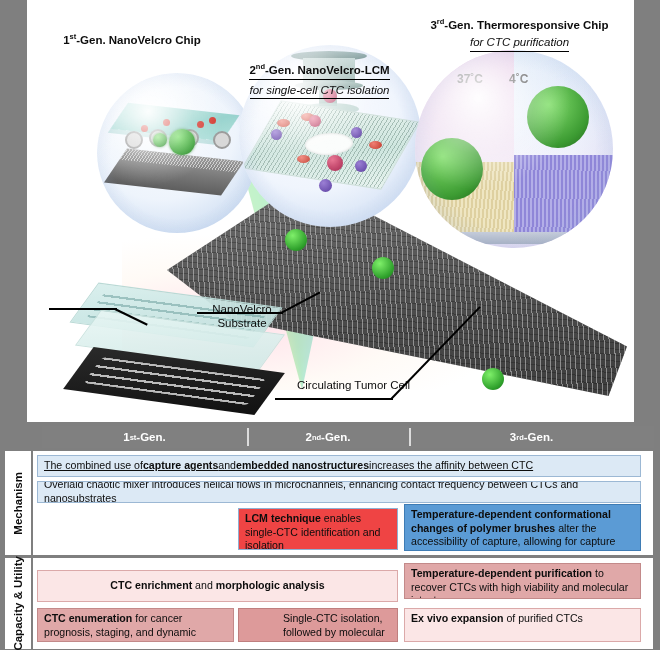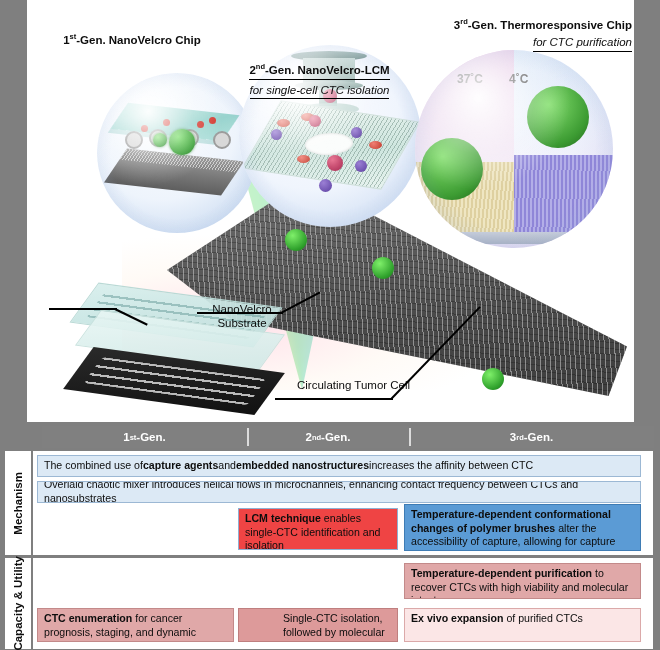--- a/index.html
+++ b/index.html
@@ -21,21 +21,21 @@
   .cap{position:absolute;text-align:center;line-height:1.18;color:#0d0d0d;}
   .cap .t1{font-size:11.5px;font-weight:bold;white-space:nowrap;}
   .cap .t2{font-size:11.5px;font-style:italic;white-space:nowrap;
            border-bottom:1.6px solid #000;display:inline-block;padding-bottom:1px;}
   .cap sup{font-size:7.5px;vertical-align:super;}
 
   #cap1{left:5px;top:33px;width:200px;}
   #cap2{left:185px;top:20px;width:215px;margin-top:40px;}
   #cap2 .t1{border-bottom:1.6px solid #000;display:inline-block;padding-bottom:1px;}
   #cap2 .t2{border-bottom:1.6px solid #000;}
-  #cap3{left:380px;top:18px;width:225px;text-align:right;}
+  #cap3{left:380px;top:18px;width:225px;}
 
   
   .sphere{position:absolute;border-radius:50%;overflow:hidden;}
   .sphere .glass{
     position:absolute;inset:0;border-radius:50%;
     background:
       radial-gradient(circle at 32% 24%, rgba(255,255,255,.95) 0%, rgba(255,255,255,.25) 28%, rgba(255,255,255,0) 46%),
       radial-gradient(circle at 50% 50%, rgba(255,255,255,0) 58%, rgba(150,175,215,.30) 86%, rgba(110,140,195,.55) 100%);
     pointer-events:none;
   }
@@ -308,40 +308,43 @@
             <span>3</span>
             <sup>rd</sup>
             <span>-Gen.</span>
           </div>
       </div>
 
       <div class="sidecol" id="side-mech">
         <span>Mechanism</span>
       </div>
       <div class="bodybox" id="body-mech">
-        <div class="cell blue-l" style="left:4px;top:4px;width:604px;height:22px;display:flex;align-items:center;">
+        <div class="cell blue-l" style="left:4px;top:4px;width:604px;height:22px;display:flex;align-items:center;text-decoration:underline;">
           <span>The combined use of </span>
             <b>capture agents</b>
             <span> and </span>
             <b>embedded nanostructures</b>
             <span> increases the affinity between CTC</span>
         </div>
         <div class="cell blue-l" style="left:4px;top:30px;width:604px;height:22px;display:flex;align-items:center;">Overlaid chaotic mixer introduces helical flows in microchannels, enhancing contact frequency between CTCs and nanosubstrates</div>
         <div class="cell blue-m" style="left:205px;top:57px;width:160px;height:42px;">
           <b>LCM technique</b><span> enables single-CTC identification and isolation</span>
         </div>
         <div class="cell blue-d" style="left:371px;top:53px;width:237px;height:47px;">
           <b>Temperature-dependent conformational changes of polymer brushes</b><span> alter the accessibility of capture, allowing for capture and release of CTCs</span>
         </div>
       </div>
 
       <div class="sidecol" id="side-cap">
         <span>Capacity &amp; Utility</span>
       </div>
       <div class="bodybox" id="body-cap">
+        <div class="cell pink-l ctr" style="left:4px;top:12px;width:361px;height:32px;">
+          <span><b>CTC enrichment</b><span> and </span><b>morphologic analysis</b></span>
+        </div>
         <div class="cell pink-d" style="left:371px;top:5px;width:237px;height:36px;">
           <b>Temperature-dependent purification</b><span> to recover CTCs with high viability and molecular intactness</span>
         </div>
         <div class="cell pink-d" style="left:4px;top:50px;width:197px;height:34px;">
           <b>CTC enumeration</b><span> for cancer prognosis, staging, and dynamic monitoring</span>
         </div>
         <div class="cell pink-dd" style="left:205px;top:50px;width:160px;height:34px;padding-left:44px;">Single-CTC isolation, followed by molecular analysis</div>
         <div class="cell pink-l" style="left:371px;top:50px;width:237px;height:34px;">
           <b>Ex vivo expansion</b><span> of purified CTCs</span>
         </div>

